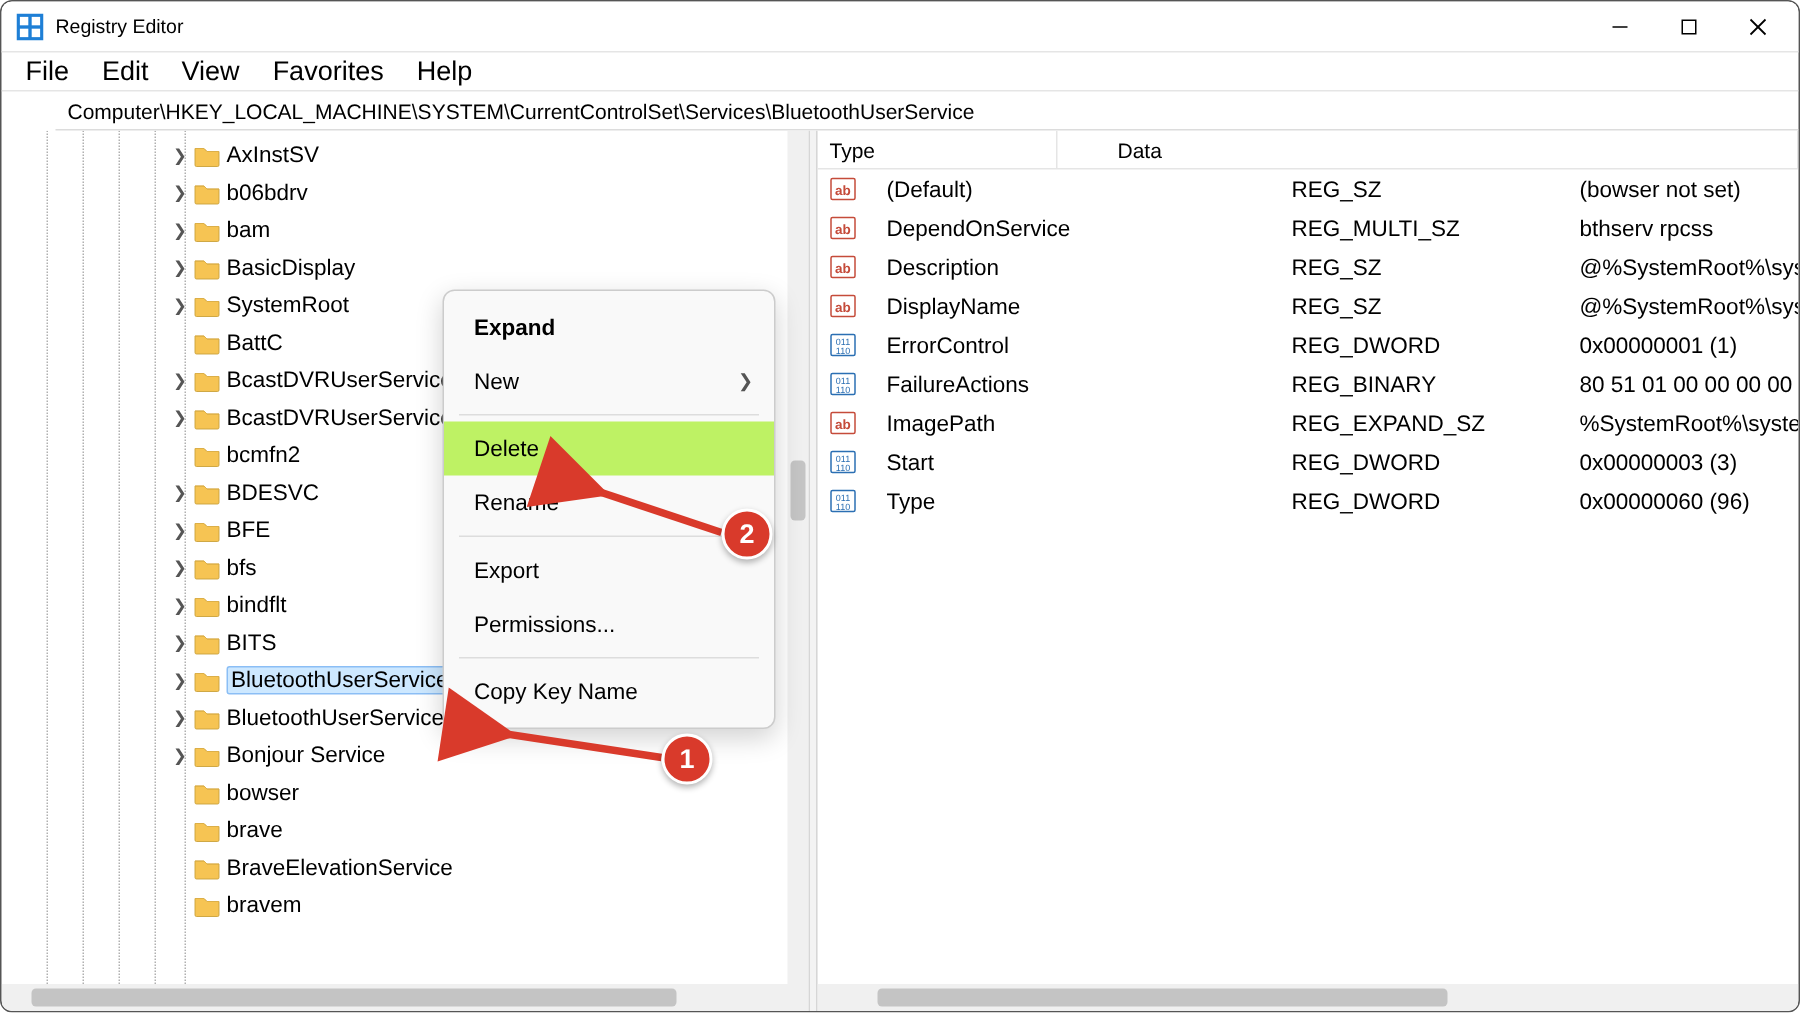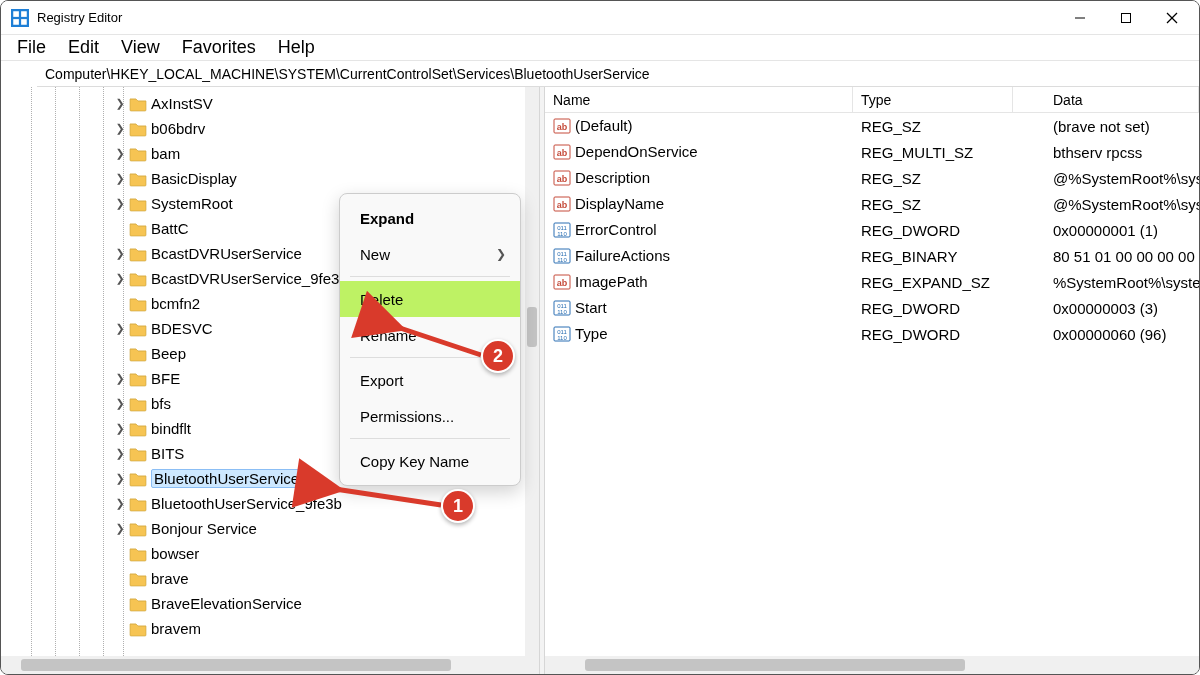--- a/index.html
+++ b/index.html
@@ -31,29 +31,29 @@
   
   .list-pane { flex: 1; display: flex; flex-direction: column; overflow: hidden; }
   .list-header { display: flex; height: 26px; border-bottom: 1px solid #e5e5e5; }
   .list-header .col { display: flex; align-items: center; padding: 0 8px; font-size: 14px; border-right: 1px solid #e5e5e5; }
   .col-name { width: 308px; }
   .col-type { width: 160px; }
   .col-data { flex: 1; margin-left: 32px; }
   .list-body { flex: 1; overflow: hidden; }
   .list-row { display: flex; height: 26px; align-items: center; font-size: 15px; }
   .list-row .cell { padding: 0 8px; white-space: nowrap; overflow: hidden; }
-  .list-row .cell.col-name { display: flex; gap: 4px; }
+  .list-row .cell.col-name { display: flex; align-items: center; gap: 20px; }
   .val-icon { width: 18px; height: 18px; display: inline-flex; align-items: center; justify-content: center; }
   
   .hscroll { height: 18px; background: #f0f0f0; display: flex; align-items: center; }
   .hscroll .thumb { height: 12px; background: #c4c4c4; border-radius: 3px; margin-left: 20px; }
   .tree-vscroll { position: absolute; right: 0; top: 0; bottom: 18px; width: 14px; background: #f0f0f0; }
   .tree-vscroll .thumb { position: absolute; left: 2px; right: 2px; top: 220px; height: 40px; background: #c4c4c4; border-radius: 3px; }
   
-  .context-menu { position: absolute; width: 182px; background: #f9f9f9; border: 1px solid #ccc; border-radius: 8px; box-shadow: 0 6px 18px rgba(0,0,0,0.18); padding: 6px 0; z-index: 10; margin-left: 44px; }
+  .context-menu { position: absolute; width: 222px; background: #f9f9f9; border: 1px solid #ccc; border-radius: 8px; box-shadow: 0 6px 18px rgba(0,0,0,0.18); padding: 6px 0; z-index: 10; }
   .ctx-item { height: 36px; display: flex; align-items: center; padding: 0 20px; font-size: 15px; position: relative; }
   .ctx-item.bold { font-weight: 600; }
   .ctx-item.hover { background: #bef264; }
   .ctx-sep { height: 1px; background: #ddd; margin: 4px 10px; }
   .ctx-item .sub-arrow { position: absolute; right: 14px; font-size: 12px; color: #555; }
   
   .badge { position: absolute; width: 34px; height: 34px; border-radius: 50%; background: #d93a2b; color: #fff; display: flex; align-items: center; justify-content: center; font-weight: 700; font-size: 18px; z-index: 20; box-shadow: 0 2px 4px rgba(0,0,0,.3); border: 2px solid #fff; }
   .arrow-svg { position: absolute; z-index: 15; overflow: visible; pointer-events: none; }
 </style>
 </head>
@@ -208,30 +208,20 @@
             <span class="chev">❯</span>
             <span class="folder">
               <svg viewBox="0 0 18 16" width="18" height="16">
                 <path d="M1 3 h6 l2 2 h8 v9 a1 1 0 0 1 -1 1 h-14 a1 1 0 0 1 -1 -1 z" fill="#f6c453" stroke="#caa13a" stroke-width="0.6"></path>
                 <path d="M1 3 h6 l2 2 h8" fill="none" stroke="#e0b24a" stroke-width="0.5"></path>
               </svg>
             </span>
             <span class="label-box">BDESVC</span>
           </div>
           <div class="tree-node">
-            <span class="chev"></span>
-            <span class="folder">
-              <svg viewBox="0 0 18 16" width="18" height="16">
-                <path d="M1 3 h6 l2 2 h8 v9 a1 1 0 0 1 -1 1 h-14 a1 1 0 0 1 -1 -1 z" fill="#f6c453" stroke="#caa13a" stroke-width="0.6"></path>
-                <path d="M1 3 h6 l2 2 h8" fill="none" stroke="#e0b24a" stroke-width="0.5"></path>
-              </svg>
-            </span>
-            <span class="label-box">Beep</span>
-          </div>
-          <div class="tree-node">
             <span class="chev">❯</span>
             <span class="folder">
               <svg viewBox="0 0 18 16" width="18" height="16">
                 <path d="M1 3 h6 l2 2 h8 v9 a1 1 0 0 1 -1 1 h-14 a1 1 0 0 1 -1 -1 z" fill="#f6c453" stroke="#caa13a" stroke-width="0.6"></path>
                 <path d="M1 3 h6 l2 2 h8" fill="none" stroke="#e0b24a" stroke-width="0.5"></path>
               </svg>
             </span>
             <span class="label-box">BFE</span>
           </div>
           <div class="tree-node">
@@ -340,37 +330,36 @@
         </div>
       <div class="hscroll">
           <div class="thumb" style="width:430px"></div>
         </div>
     </div>
 
     <div class="splitter"></div>
 
     <div class="list-pane">
       <div class="list-header">
-        <div class="col col-name">Name</div>
         <div class="col col-type">Type</div>
         <div class="col col-data">Data</div>
       </div>
       <div class="list-body" id="list-body">
           <div class="list-row">
             <div class="cell col-name">
               <span class="val-icon">
                 <svg viewBox="0 0 18 18" width="18" height="18">
                   <rect x="1" y="2" width="16" height="14" rx="1" fill="#fff" stroke="#c54b3a" stroke-width="1"></rect>
                   <text x="9" y="13" text-anchor="middle" font-size="9" font-weight="700" fill="#c54b3a" font-family="Arial">ab</text>
                 </svg>
               </span>
               <span>(Default)</span>
             </div>
             <div class="cell col-type">REG_SZ</div>
-            <div class="cell col-data">(brave not set)</div>
+            <div class="cell col-data">(bowser not set)</div>
           </div>
           <div class="list-row">
             <div class="cell col-name">
               <span class="val-icon">
                 <svg viewBox="0 0 18 18" width="18" height="18">
                   <rect x="1" y="2" width="16" height="14" rx="1" fill="#fff" stroke="#c54b3a" stroke-width="1"></rect>
                   <text x="9" y="13" text-anchor="middle" font-size="9" font-weight="700" fill="#c54b3a" font-family="Arial">ab</text>
                 </svg>
               </span>
               <span>DependOnService</span>

